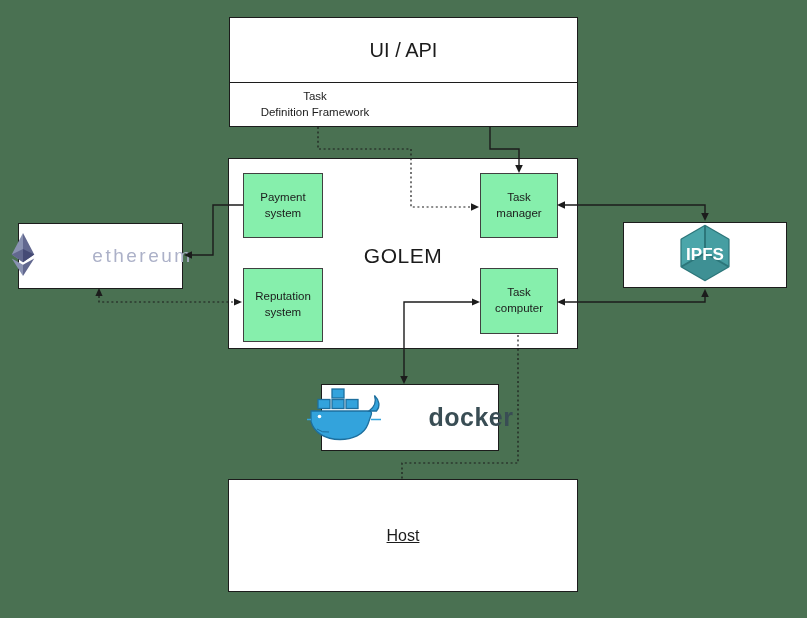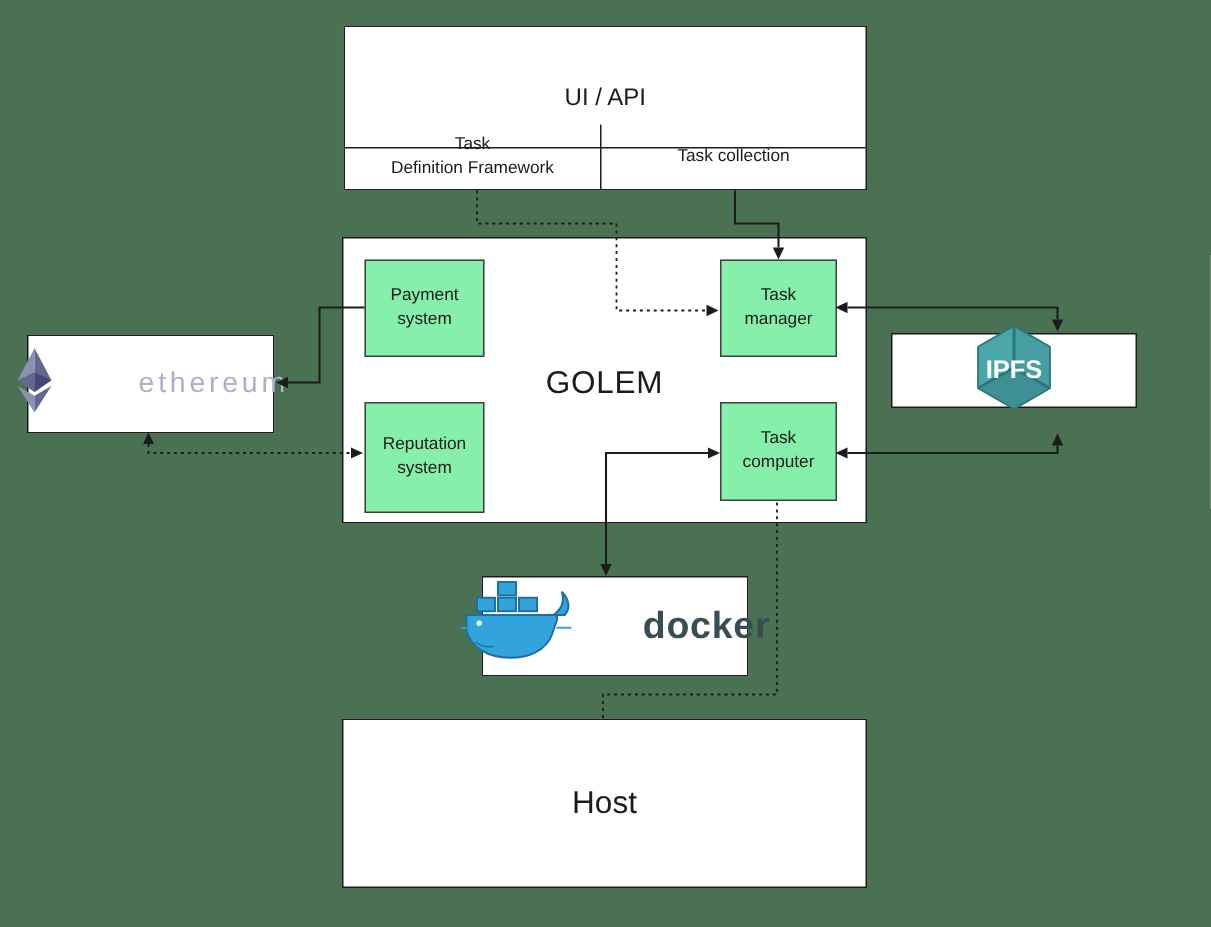--- a/index.html
+++ b/index.html
@@ -8,54 +8,53 @@
     background:#4A7152;
     font-family:"Liberation Sans",sans-serif;color:#1b1b1b;
   }
   .panel{position:absolute;background:#ffffff;border:1.4px solid #1c1c1c;box-sizing:border-box;}
   .inner-box{
     position:absolute;background:#86efac;border:1.2px solid #404040;box-sizing:border-box;
     display:flex;align-items:center;justify-content:center;text-align:center;
     font-size:11.5px;line-height:1.35;white-space:pre-line;
   }
   .uiapi-title{
-    position:absolute;left:0;right:0;top:16px;height:64px;border-bottom:1.3px solid #1c1c1c;
-    display:flex;align-items:center;justify-content:center;font-size:16px;
+    position:absolute;left:0;right:0;top:0;height:64px;border-bottom:1.3px solid #1c1c1c;
+    display:flex;align-items:center;justify-content:center;font-size:20px;
   }
   .uiapi-row{position:absolute;left:0;right:0;top:65px;bottom:0;display:flex;}
   .uiapi-cell{
     display:flex;align-items:center;justify-content:center;text-align:center;
     font-size:11.5px;line-height:1.35;white-space:pre-line;
   }
   .uiapi-cell.left{width:170px;}
   .uiapi-cell.right{flex:1;border-left:1.3px solid #1c1c1c;}
   .golem-label{
     position:absolute;left:0;right:0;top:85px;text-align:center;
     font-size:21px;letter-spacing:0.5px;
   }
   .center-flex{display:flex;align-items:center;justify-content:center;width:100%;height:100%;gap:44px;}
-  .host-label{font-size:21px;}
+  .host-label{font-size:16px;text-decoration:underline;}
   .eth-word{font-size:19px;letter-spacing:2.5px;color:#ACB1C8;margin-left:10px;}
   .docker-word{font-size:25px;font-weight:700;letter-spacing:0.5px;color:#394D54;margin-left:4px;}
   svg.overlay{position:absolute;left:0;top:0;pointer-events:none;}
   .edge{stroke:#1c1c1c;stroke-width:1.4;fill:none;}
   .edge.dotted{stroke-dasharray:2 2.6;stroke-width:1.2;}
   .ah{fill:#1c1c1c;stroke:none;}
 </style>
 </head>
 <body>
 
 <div class="stage">
 
   <div class="panel" style="left:229px;top:17px;width:349px;height:110px">
     <div class="uiapi-title">UI / API</div>
     <div class="uiapi-row">
       <div class="uiapi-cell left">Task
 Definition  Framework</div>
-      <div class="uiapi-cell right">Task collection</div>
     </div>
   </div>
 
   <div class="panel" style="left:228px;top:158px;width:350px;height:191px">
     <div class="golem-label">GOLEM</div>
   </div>
 
   <div class="inner-box" style="left:243px;top:173px;width:80px;height:65px">Payment
 system</div>
   <div class="inner-box" style="left:480px;top:173px;width:78px;height:65px">Task
@@ -74,21 +73,21 @@
           <polygon points="3.5,23 15,17.5 15,31" fill="#62688F"></polygon>
           <polygon points="26.5,23 15,17.5 15,31" fill="#454A75"></polygon>
           <polygon points="3.5,27 15,45 15,33.5" fill="#8A92B2"></polygon>
           <polygon points="26.5,27 15,45 15,33.5" fill="#62688F"></polygon>
         </svg>
       </span>
       <span class="eth-word">ethereum</span>
     </div>
   </div>
 
-  <div class="panel" style="left:594px;top:222px;width:164px;height:50px">
+  <div class="panel" style="left:623px;top:222px;width:164px;height:66px">
     <div class="center-flex">
       <span>
         <svg width="58" height="58" viewBox="-29 -29 58 58">
           <polygon points="0,-27 23.4,-13.5 23.4,13.5 0,27 -23.4,13.5 -23.4,-13.5" fill="#469EA2" stroke="#2C767A" stroke-width="2.4" stroke-linejoin="round"></polygon>
           <polygon points="0,-27 -23.4,-13.5 -23.4,13.5 0,0" fill="#4BA6AA"></polygon>
           <polygon points="0,-27 23.4,-13.5 23.4,13.5 0,0" fill="#469EA2"></polygon>
           <polygon points="0,0 -23.4,13.5 0,27 23.4,13.5" fill="#3E9094"></polygon>
           <path d="M0 -27 L0 0 M0 0 L-23.4 13.5 M0 0 L23.4 13.5" stroke="#2C767A" stroke-width="2" fill="none"></path>
           <text x="0" y="7" text-anchor="middle" font-family="Liberation Sans, sans-serif" font-size="17" font-weight="bold" fill="#ffffff">IPFS</text>
         </svg>

